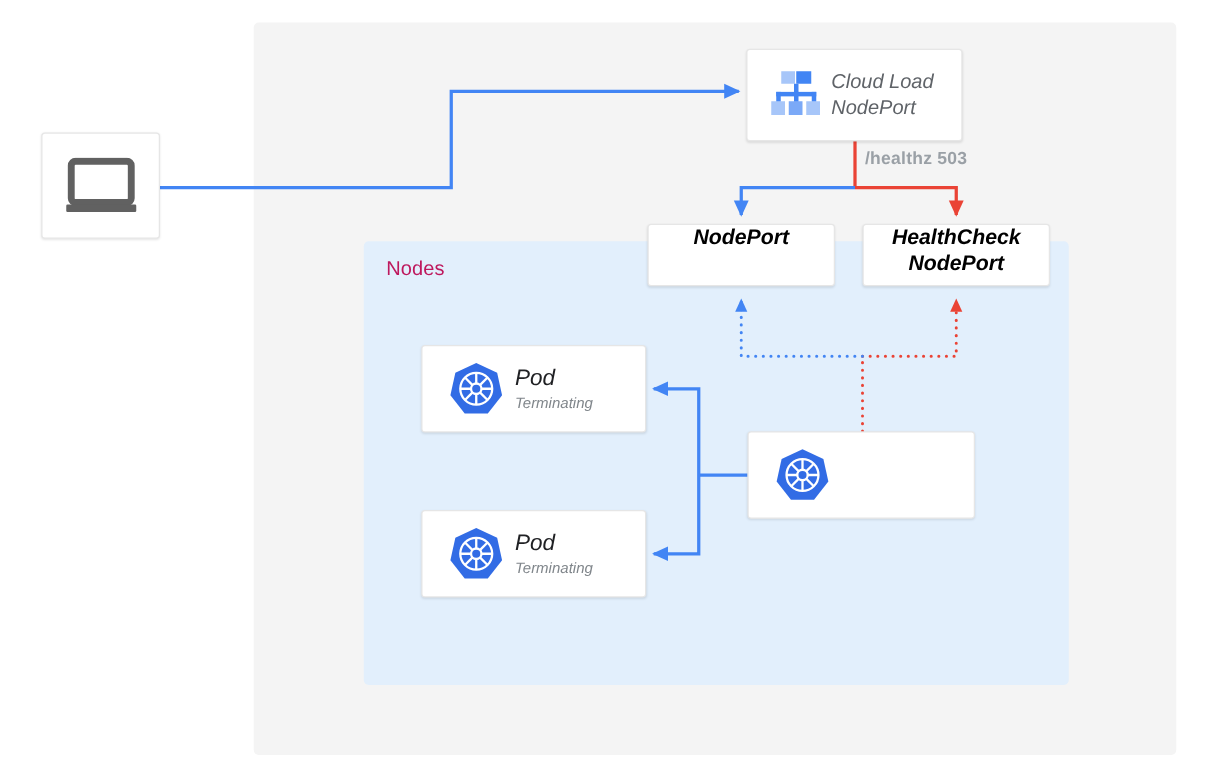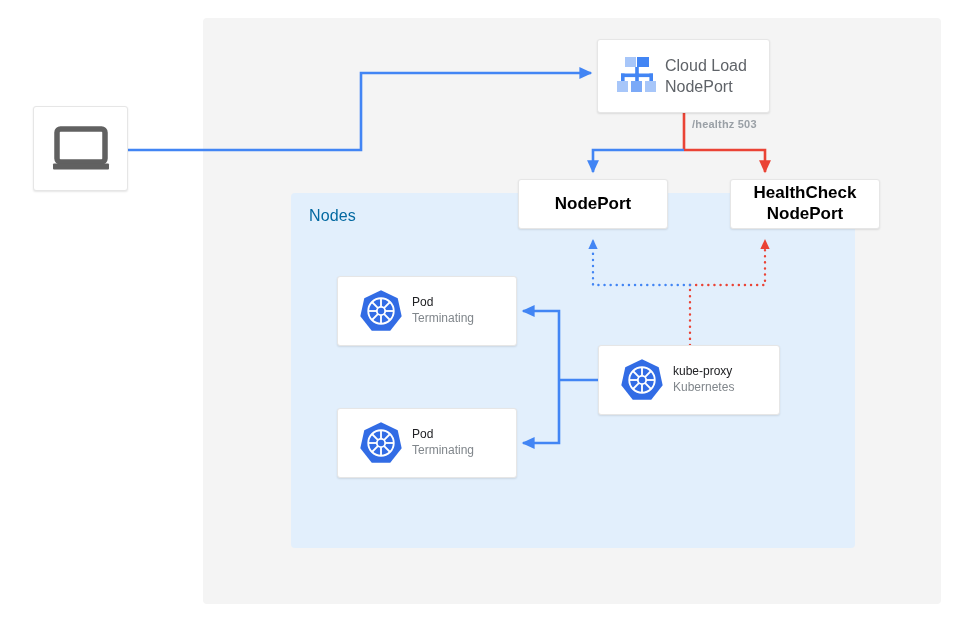--- a/index.html
+++ b/index.html
@@ -36,54 +36,54 @@
     width: 564px;
     height: 355px;
     background: #e2effc;
     border-radius: 4px;
   }
   .panel-nodes-label {
     position: absolute;
     left: 309px;
     top: 207px;
     font-size: 16px;
-    color: #0369a1;
+    color: #be185d;
     letter-spacing: .1px;
     white-space: nowrap;
   }
   
   .card {
     position: absolute;
     background: #ffffff;
     border: 1px solid #e6e6e6;
     border-radius: 3px;
     box-sizing: border-box;
     box-shadow: 0 1px 2px rgba(0,0,0,.10);
   }
   .card-row {
     display: flex;
-    align-items: center;
     width: 100%;
     height: 100%;
     box-sizing: border-box;
+    font-style: italic;
   }
   .card-icon {
     flex: 0 0 auto;
     display: flex;
     align-items: center;
     justify-content: center;
   }
   .card-text {
     flex: 1 1 auto;
     display: flex;
     flex-direction: column;
     justify-content: center;
   }
   .t-title {
-    font-size: 12px;
+    font-size: 18px;
     color: #202124;
     line-height: 1.32;
     white-space: nowrap;
   }
   .t-sub {
     font-size: 12px;
     color: #80868b;
     line-height: 1.32;
     white-space: nowrap;
   }
@@ -98,21 +98,21 @@
     left: 597px; top: 39px; width: 173px; height: 74px;
   }
   #lb-card .card-row { padding-left: 11px; }
   #lb-card .card-icon { width: 56px; }
   #lb-card .t-title { font-size: 16px; color: #5f6368; white-space: normal; }
 
   #nodeport-card {
     left: 518px; top: 179px; width: 150px; height: 50px;
   }
   #hcnodeport-card {
-    left: 690px; top: 179px; width: 150px; height: 50px; margin-left: 40px;
+    left: 690px; top: 179px; width: 150px; height: 50px;
   }
   .port-card .card-row { justify-content: center; }
   .port-label {
     font-size: 17px;
     font-weight: bold;
     color: #000000;
     text-align: center;
     line-height: 1.22;
   }
 
@@ -129,21 +129,21 @@
     left: 598px; top: 345px; width: 182px; height: 70px;
   }
   #kubeproxy-card .card-row { padding-left: 12px; }
   #kubeproxy-card .card-icon { width: 62px; }
 
   
   .healthz-label {
     position: absolute;
     left: 692px;
     top: 118px;
-    font-size: 11px;
+    font-size: 14px;
     font-weight: bold;
     color: #9aa0a6;
     white-space: nowrap;
     letter-spacing: .2px;
   }
   
   #wires {
     position: absolute;
     left: 0; top: 0;
     width: 965px; height: 623px;
@@ -312,20 +312,16 @@
             <line x1="50" y1="59.5" x2="50" y2="79"></line>
             <line x1="21" y1="50" x2="40.5" y2="50"></line>
             <line x1="59.5" y1="50" x2="79" y2="50"></line>
             <line x1="29.5" y1="29.5" x2="43.3" y2="43.3"></line>
             <line x1="56.7" y1="56.7" x2="70.5" y2="70.5"></line>
             <line x1="70.5" y1="29.5" x2="56.7" y2="43.3"></line>
             <line x1="43.3" y1="56.7" x2="29.5" y2="70.5"></line>
           </g>
         </svg>
       </span>
-      <span class="card-text">
-        <span class="t-title">kube-proxy</span>
-        <span class="t-sub">Kubernetes</span>
-      </span>
     </div>
   </div>
 
 </div>
 
 </body></html>

